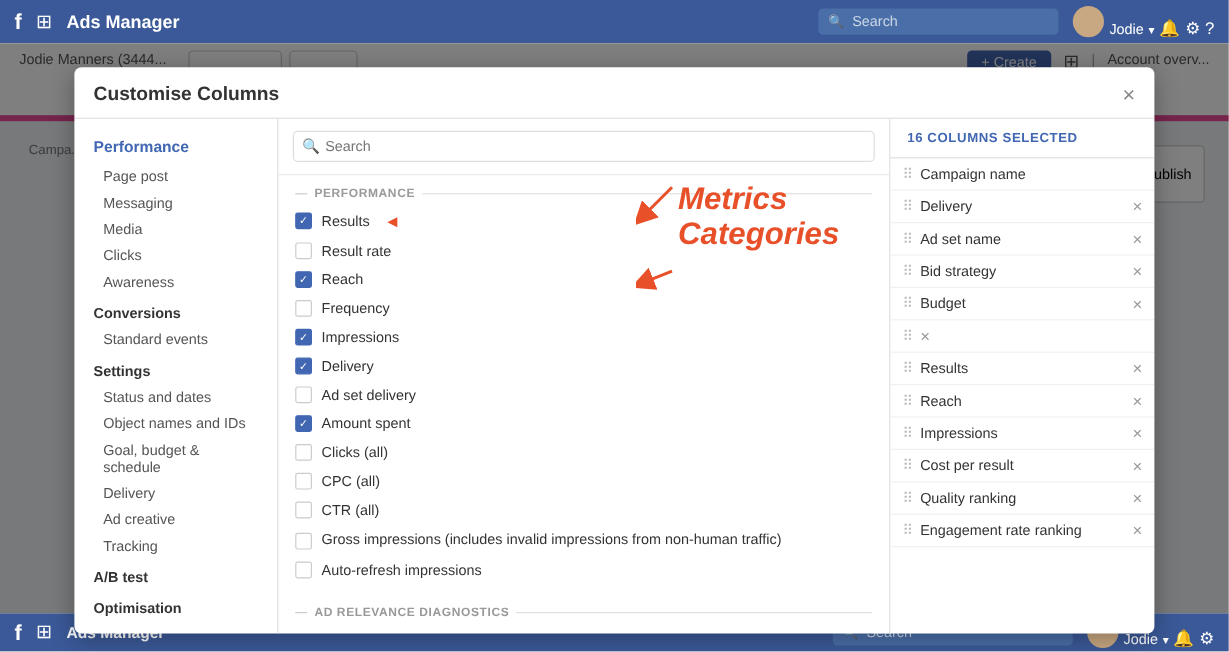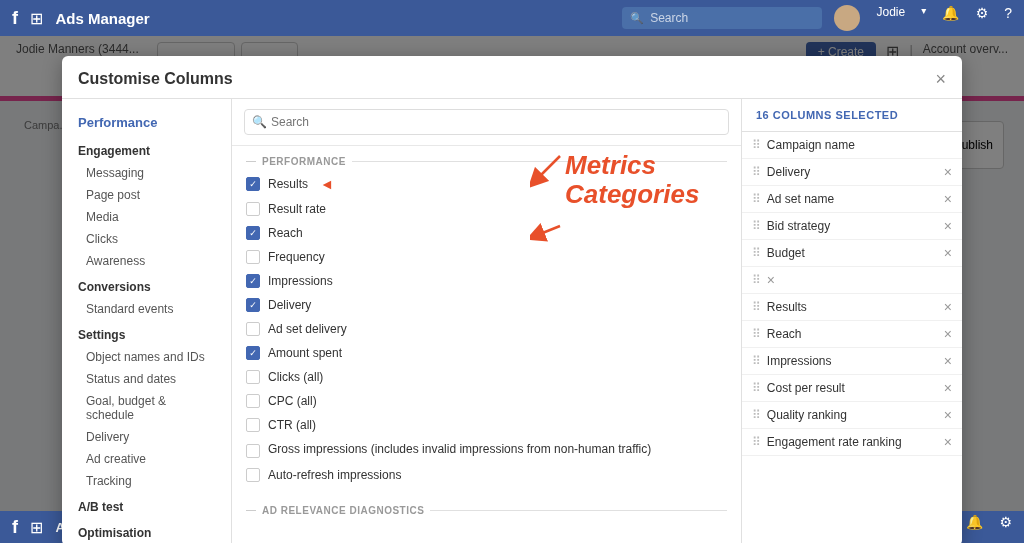--- a/index.html
+++ b/index.html
@@ -17,21 +17,21 @@
     .top-nav-fb { color: white; font-size: 18px; font-weight: bold; }
     .top-nav-grid { color: white; font-size: 16px; cursor: pointer; }
     .top-nav-title { color: white; font-size: 15px; font-weight: 600; flex: 1; }
     .top-nav-search {
       display: flex; align-items: center;
       background: #4a6fa8; border-radius: 4px;
       padding: 4px 8px; gap: 6px; width: 200px;
     }
     .top-nav-search input { background: transparent; border: none; outline: none; color: white; font-size: 12px; width: 150px; }
     .top-nav-search input::placeholder { color: rgba(255,255,255,0.7); }
-    .top-nav-icons { display: flex; align-items: flex-start; gap: 16px; color: white; }
+    .top-nav-icons { display: flex; align-items: flex-end; gap: 4px; color: white; }
     .avatar-circle { width: 26px; height: 26px; border-radius: 50%; background: #c8a882; display: flex; align-items: center; justify-content: center; overflow: hidden; }
 
     
     .main-area {
       background: #f0f2f5;
       height: calc(543px - 36px - 32px);
       position: relative;
       display: flex;
       flex-direction: column;
     }
@@ -297,33 +297,32 @@
       <div class="modal-header">
         <span class="modal-title">Customise Columns</span>
         <span class="modal-close">×</span>
       </div>
 
       <div class="modal-body">
 
         <div class="modal-sidebar">
           <span class="sidebar-category-active">Performance</span>
 
-          <div class="sidebar-section-header">Engagement</div>
+          <span class="sidebar-item">Page post</span>
           <span class="sidebar-item">Messaging</span>
-          <span class="sidebar-item">Page post</span>
           <span class="sidebar-item">Media</span>
           <span class="sidebar-item">Clicks</span>
           <span class="sidebar-item">Awareness</span>
 
           <div class="sidebar-bold" style="cursor:pointer;color:#333;">Conversions</div>
           <span class="sidebar-item">Standard events</span>
 
           <div class="sidebar-section-header">Settings</div>
+          <span class="sidebar-item">Status and dates</span>
           <span class="sidebar-item">Object names and IDs</span>
-          <span class="sidebar-item">Status and dates</span>
           <span class="sidebar-item">Goal, budget &amp; schedule</span>
           <span class="sidebar-item">Delivery</span>
           <span class="sidebar-item">Ad creative</span>
           <span class="sidebar-item">Tracking</span>
 
           <div class="sidebar-section-header">A/B test</div>
           <div class="sidebar-section-header">Optimisation</div>
         </div>
 
         <div class="modal-middle">

